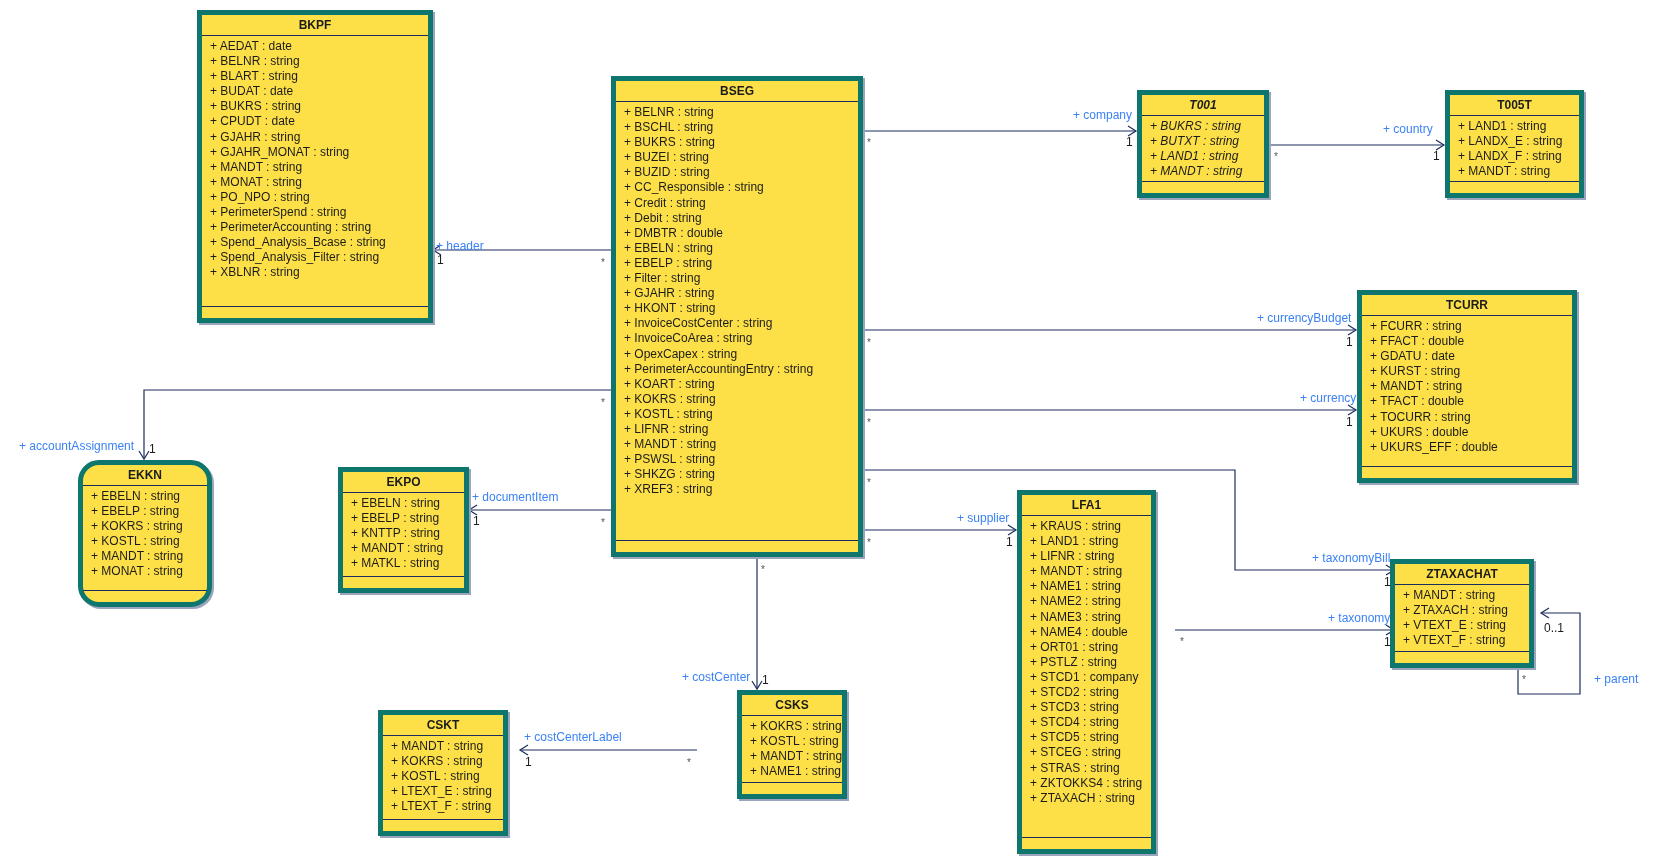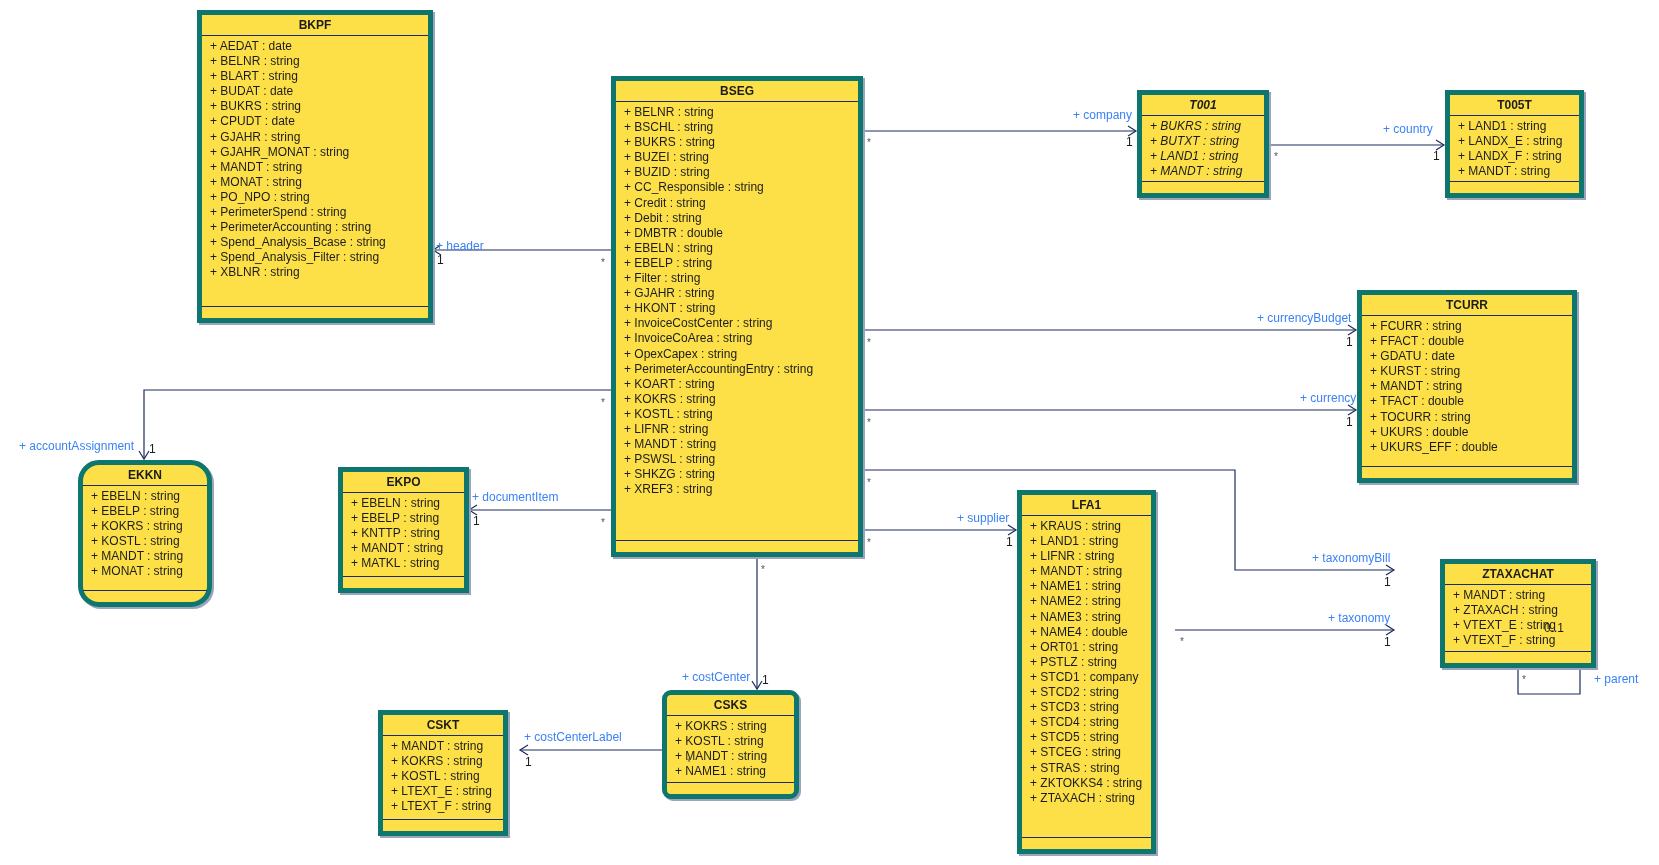--- a/index.html
+++ b/index.html
@@ -205,32 +205,32 @@
         <div class="attr">+ STCD4 : string</div>
         <div class="attr">+ STCD5 : string</div>
         <div class="attr">+ STCEG : string</div>
         <div class="attr">+ STRAS : string</div>
         <div class="attr">+ ZKTOKKS4 : string</div>
         <div class="attr">+ ZTAXACH : string</div>
       </div>
     <div class="ops"></div>
   </div>
 
-  <div class="cls" style="left:1440px;top:559px;width:156px;height:109px;">
+  <div class="cls" style="left:1390px;top:559px;width:144px;height:109px;">
     <div class="title">ZTAXACHAT</div>
     <div class="attrs">
         <div class="attr">+ MANDT : string</div>
         <div class="attr">+ ZTAXACH : string</div>
         <div class="attr">+ VTEXT_E : string</div>
         <div class="attr">+ VTEXT_F : string</div>
       </div>
     <div class="ops"></div>
   </div>
 
-  <div class="cls" style="left:662px;top:690px;width:137px;height:109px;border-radius:9px;">
+  <div class="cls" style="left:737px;top:690px;width:110px;height:109px;">
     <div class="title">CSKS</div>
     <div class="attrs">
         <div class="attr">+ KOKRS : string</div>
         <div class="attr">+ KOSTL : string</div>
         <div class="attr">+ MANDT : string</div>
         <div class="attr">+ NAME1 : string</div>
       </div>
     <div class="ops"></div>
   </div>
 

